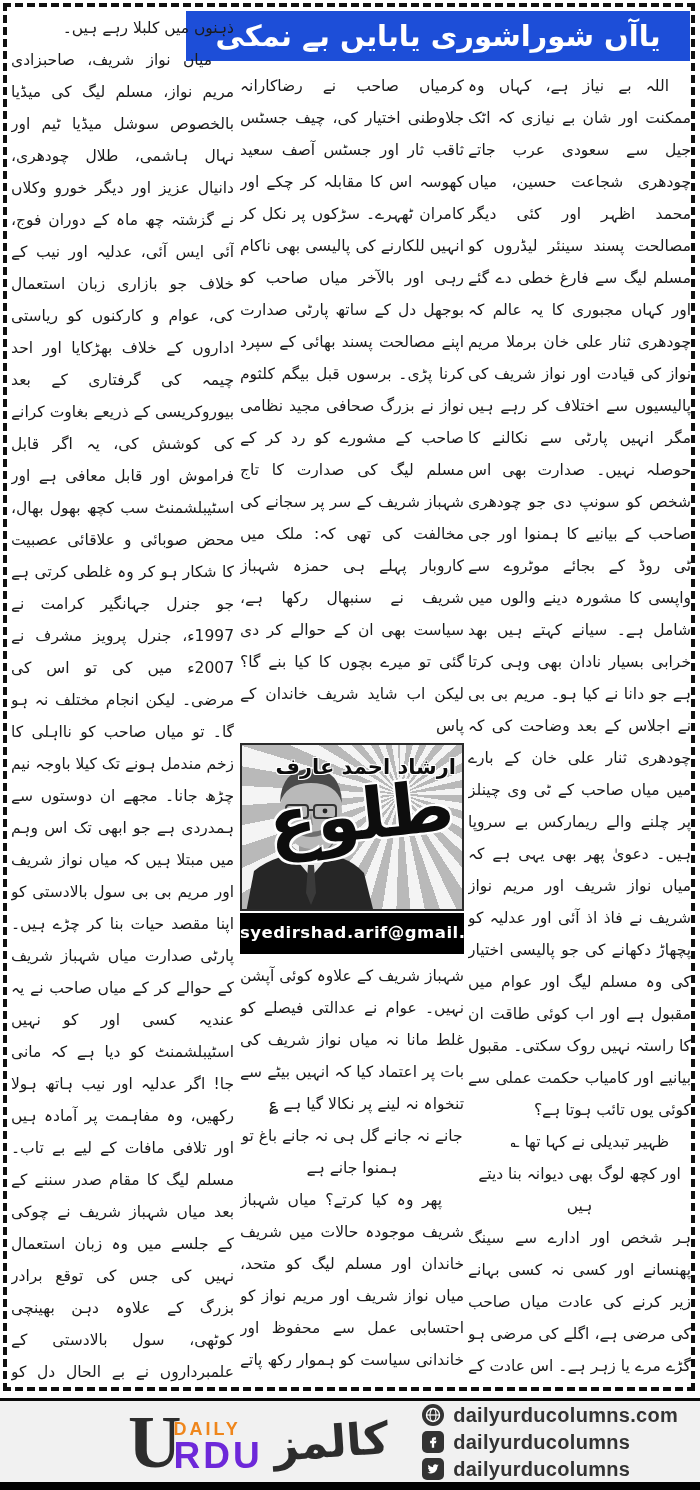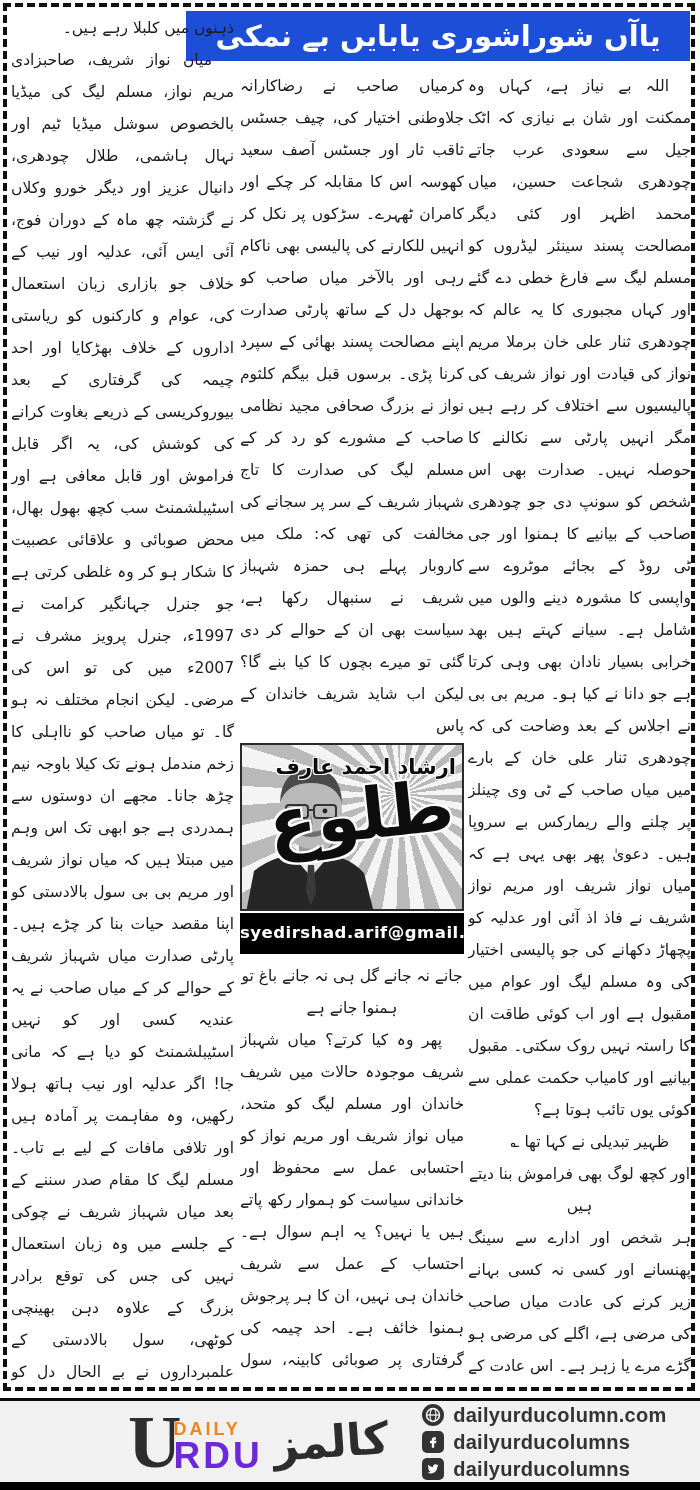--- a/index.html
+++ b/index.html
@@ -138,28 +138,29 @@
         <circle cx="61" cy="58" r="2.4" fill="#222"></circle>
         <circle cx="89" cy="58" r="2.4" fill="#222"></circle>
 
         <path d="M75 60 L73 72 L77 72 Z" fill="#8f8f8f"></path>
       </svg>
       <div class="author-name">ارشاد احمد عارف</div>
       <div class="column-title">طلوع</div>
     </div>
     <div class="email-bar">syedirshad.arif@gmail.com</div>
 
+    <p>شہباز شریف کے علاوہ کوئی آپشن نہیں۔ عوام نے عدالتی فیصلے کو غلط مانا نہ میاں نواز شریف کی بات پر اعتماد کیا کہ انہیں بیٹے سے تنخواہ نہ لینے پر نکالا گیا ہے ؏</p>
     <p class="verse">جانے نہ جانے گل ہی نہ جانے باغ تو ہمنوا جانے ہے</p>
     <p class="indent">پھر وہ کیا کرتے؟ میاں شہباز شریف موجودہ حالات میں شریف خاندان اور مسلم لیگ کو متحد، میاں نواز شریف اور مریم نواز کو احتسابی عمل سے محفوظ اور خاندانی سیاست کو ہموار رکھ پاتے ہیں یا نہیں؟ یہ اہم سوال ہے۔ احتساب کے عمل سے شریف خاندان ہی نہیں، ان کا ہر پرجوش ہمنوا خائف ہے۔ احد چیمہ کی گرفتاری پر صوبائی کابینہ، سول سیکرٹریٹ پر قابض جونیئر بیوروکریسی اور فیصلہ ساز میڈیا نے جو ہنڈا ردعمل ظاہر کیا وہ حکمران خاندان کے علاوہ ان کے حاشیہ نشینوں کی اندرونی خوف کی علامت ہے۔ ایسی صورت میں میاں شہباز شریف اپنے ہم دم دیرینہ چودھری ثنار علی خان کے ساتھی اسٹیبلشمنٹ، عدلیہ اور نیب سے کوئی نئی سودے بازی کر سکتے ہیں؟ چیف جسٹس ثاقب ثار، چیئرمین نیب جسٹس جاوید اقبال اور چیف آف آرمی اسٹاف جنرل قمر جاوید باجوہ ان دونوں کی چکنی چپڑی باتوں میں آ کر احتساب کے عمل کو روبروس گزیر لگانے پر آمادہ ہوں گے؟ اور پچھلے پہر کی ملاقاتوں کے علاوہ بالواسطہ نامہ و پیام کا کوئی مثبت نتیجہ نکل سکتا ہے؟ یہ وہ سوالات ہیں جو مسلم لیگ ن کی قیادت اور پالیسی میں نظر آنے والی تبدیلی کے بعد عوام کے</p>
   </div>
 
   <div class="col col-right">
     <p class="indent">اللہ بے نیاز ہے، کہاں وہ ممکنت اور شان بے نیازی کہ اٹک جیل سے سعودی عرب جاتے چودھری شجاعت حسین، میاں محمد اظہر اور کئی دیگر مصالحت پسند سینئر لیڈروں کو مسلم لیگ سے فارغ خطی دے گئے اور کہاں مجبوری کا یہ عالم کہ چودھری ثنار علی خان برملا مریم نواز کی قیادت اور نواز شریف کی پالیسیوں سے اختلاف کر رہے ہیں مگر انہیں پارٹی سے نکالنے کا حوصلہ نہیں۔ صدارت بھی اس شخص کو سونپ دی جو چودھری صاحب کے بیانیے کا ہمنوا اور جی ٹی روڈ کے بجائے موٹروے سے واپسی کا مشورہ دینے والوں میں شامل ہے۔ سیانے کہتے ہیں بھد خرابی بسیار نادان بھی وہی کرتا ہے جو دانا نے کیا ہو۔ مریم بی بی نے اجلاس کے بعد وضاحت کی کہ چودھری ثنار علی خان کے بارے میں میاں صاحب کے ٹی وی چینلز پر چلنے والے ریمارکس بے سروپا ہیں۔ دعویٰ پھر بھی یہی ہے کہ میاں نواز شریف اور مریم نواز شریف نے فاذ اذ آئی اور عدلیہ کو پچھاڑ دکھانے کی جو پالیسی اختیار کی وہ مسلم لیگ اور عوام میں مقبول ہے اور اب کوئی طاقت ان کا راستہ نہیں روک سکتی۔ مقبول بیانیے اور کامیاب حکمت عملی سے کوئی یوں تائب ہوتا ہے؟</p>
     <p class="indent">ظہیر تبدیلی نے کہا تھا ؎</p>
-    <p class="verse">اور کچھ لوگ بھی فراموش بنا دیتے ہیں</p>
+    <p class="verse">اور کچھ لوگ بھی دیوانہ بنا دیتے ہیں</p>
     <p>ہر شخص اور ادارے سے سینگ پھنسانے اور کسی نہ کسی بہانے زیر کرنے کی عادت میاں صاحب کی مرضی ہے، اگلے کی مرضی ہو گڑے مرے یا زہر ہے۔ اس عادت کے باعث بھی بے جزل کے بنی بن نہ ج ہے اور نہ کسی دیانتدار، باصول اور قانون پسند سینئر بیوروکریٹ ؏</p>
 
   </div>
 
   <div class="footer">
     <div class="logo">
       <span class="logo-u">U</span>
       <span class="logo-stack">
         <span class="logo-daily">DAILY</span>
         <span class="logo-rdu">RDU</span>
@@ -169,21 +170,21 @@
 
     <div class="social">
       <div class="social-row">
         <span class="social-icon round">
           <svg width="16" height="16" viewBox="0 0 16 16">
               <circle cx="8" cy="8" r="6.5" fill="none" stroke="#fff" stroke-width="1.4"></circle>
               <ellipse cx="8" cy="8" rx="3" ry="6.5" fill="none" stroke="#fff" stroke-width="1.2"></ellipse>
               <line x1="1.5" y1="8" x2="14.5" y2="8" stroke="#fff" stroke-width="1.2"></line>
             </svg>
         </span>
-        <span class="social-text">dailyurducolumn.com</span>
+        <span class="social-text">dailyurducolumns.com</span>
       </div>
       <div class="social-row">
         <span class="social-icon">
           <svg width="14" height="14" viewBox="0 0 24 24">
               <path fill="#fff" d="M14 8h3V4h-3c-2.8 0-4 1.8-4 4v2H7v4h3v8h4v-8h3l1-4h-4V8.5C14 8.2 14 8 14 8z"></path>
             </svg>
         </span>
         <span class="social-text">dailyurducolumns</span>
       </div>
       <div class="social-row">

